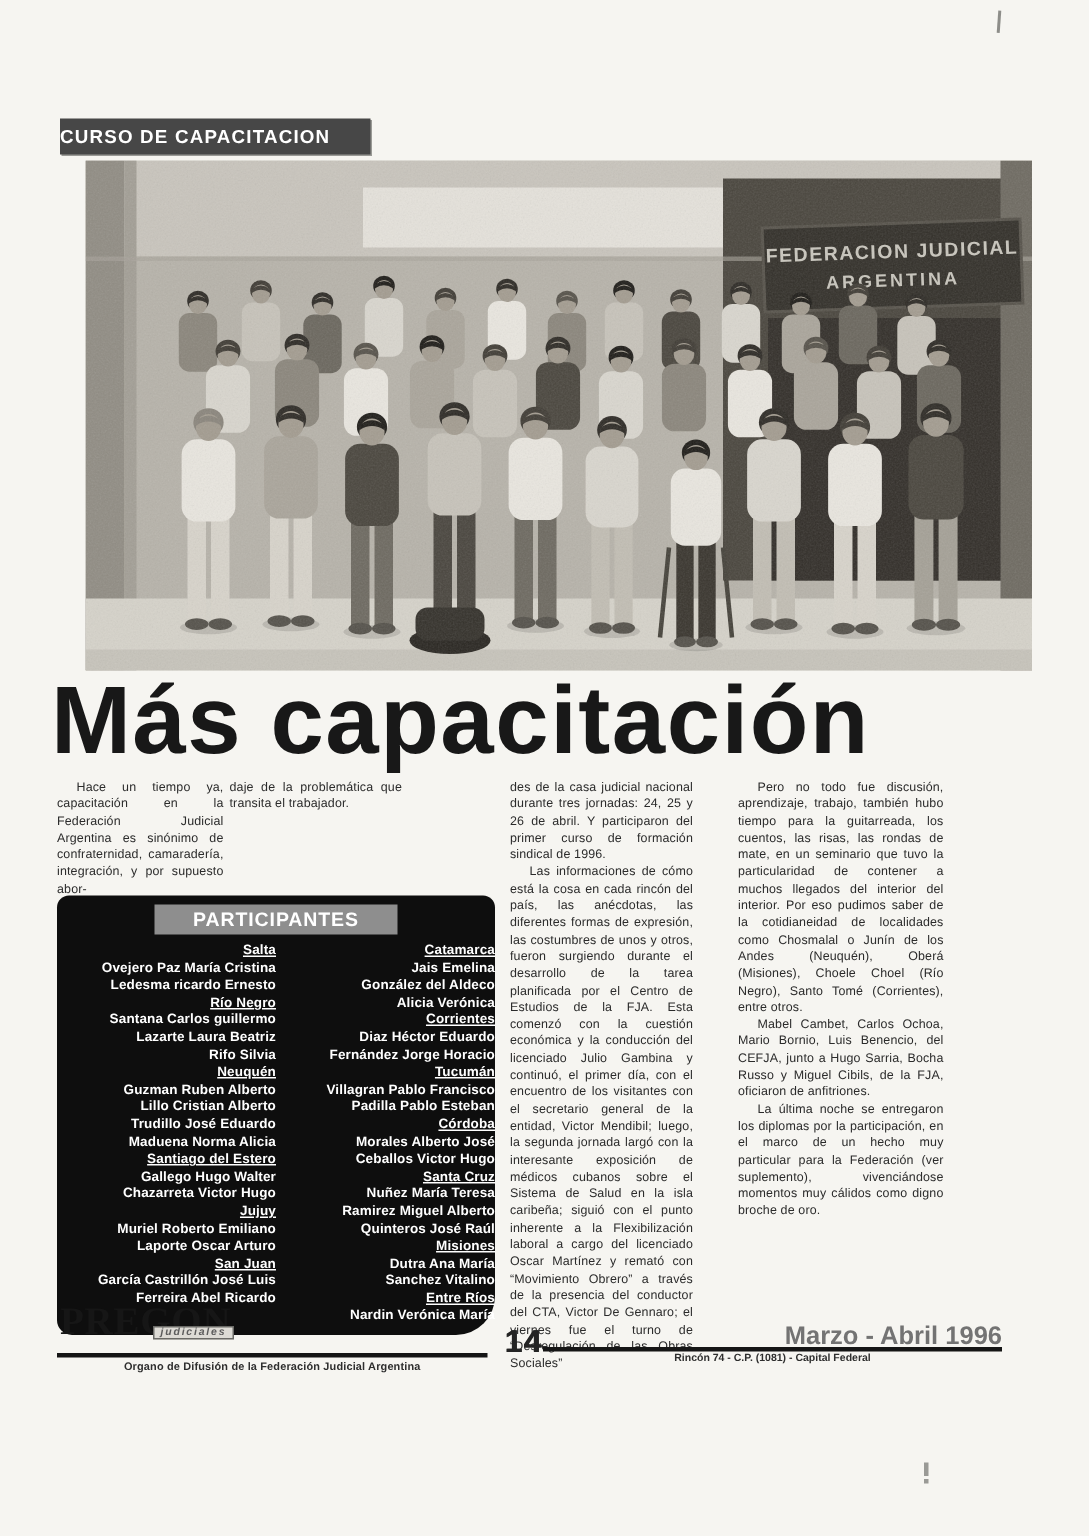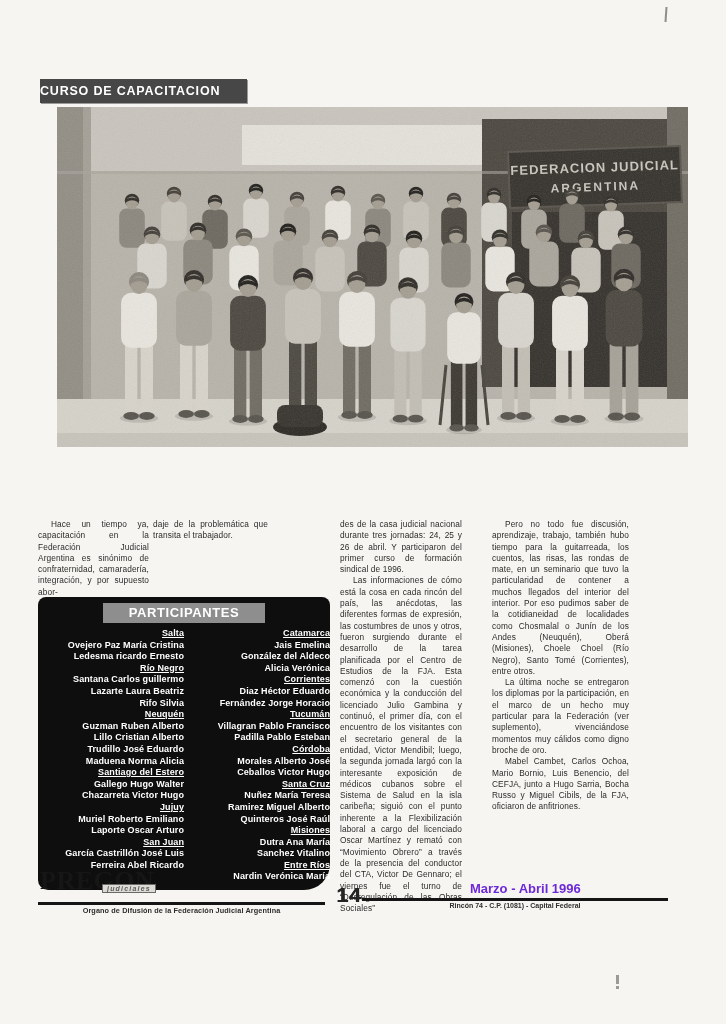--- a/index.html
+++ b/index.html
@@ -63,22 +63,22 @@
     position:absolute;left:62px;top:18px;
     font-size:7px;font-weight:bold;font-style:italic;letter-spacing:1.2px;
     color:#5c5c5c;background:#dddbd5;border:1px solid #6a6a66;padding:0 4px;
   }
   .rule-left{position:absolute;left:38px;top:902px;width:287px;height:2.5px;background:#151515;}
   .tagline{position:absolute;left:38px;top:906px;width:287px;text-align:center;
            font-size:7.3px;font-weight:bold;color:#2e2e2e;letter-spacing:.1px;}
   .page-num{position:absolute;left:328px;top:883px;width:42px;text-align:center;
             font-size:21px;font-weight:bold;color:#242424;letter-spacing:1px;
             text-shadow:.6px 0 0 #242424;}
-  .issue-date{position:absolute;left:470px;top:881px;width:198px;
-              font-size:13px;font-weight:bold;color:#6d28d9;}
+  .issue-date{position:absolute;left:470px;top:881px;width:198px;text-align:right;
+              font-size:17px;font-weight:bold;color:#737373;}
   .rule-right{position:absolute;left:362px;top:898px;width:306px;height:2.5px;background:#151515;}
   .address{position:absolute;left:362px;top:902px;width:306px;text-align:center;
            font-size:7px;font-weight:bold;color:#2e2e2e;}
   
   .mark-tr{position:absolute;left:665px;top:7px;width:2px;height:15px;background:#8d8d89;transform:rotate(4deg);}
   .mark-br{position:absolute;left:616px;top:975px;width:3px;height:9px;background:#9a9a96;}
   .mark-br::after{content:"";position:absolute;left:0;top:11px;width:3px;height:3px;background:#9a9a96;}
 </style>
 </head>
 <body>
@@ -387,35 +387,36 @@
 
       <g>
         <ellipse cx="243" cy="320" rx="27" ry="9" fill="#2a2722"></ellipse>
         <rect x="220" y="298" width="46" height="22" rx="8" fill="#35322c"></rect>
       </g>
 
       <rect x="0" y="0" width="631" height="340" filter="url(#grain)" opacity="0.16"></rect>
     </svg>
   </div>
 
+  <div class="headline">Más capacitación</div>
 
   <div class="col" id="col0">
       <p class="para indent">Hace un tiempo ya, capacitación en la Federación Judicial Argentina es sinónimo de confraternidad, camaradería, integración, y por supuesto abor-</p>
     </div>
   <div class="col" id="col1">
       <p class="para">daje de la problemática que transita el trabajador.</p>
     </div>
   <div class="col" id="col2">
       <p class="para">des de la casa judicial nacional durante tres jornadas: 24, 25 y 26 de abril. Y participaron del primer curso de formación sindical de 1996.</p>
       <p class="para indent">Las informaciones de cómo está la cosa en cada rincón del país, las anécdotas, las diferentes formas de expresión, las costumbres de unos y otros, fueron surgiendo durante el desarrollo de la tarea planificada por el Centro de Estudios de la FJA. Esta comenzó con la cuestión económica y la conducción del licenciado Julio Gambina y continuó, el primer día, con el encuentro de los visitantes con el secretario general de la entidad, Victor Mendibil; luego, la segunda jornada largó con la interesante exposición de médicos cubanos sobre el Sistema de Salud en la isla caribeña; siguió con el punto inherente a la Flexibilización laboral a cargo del licenciado Oscar Martínez y remató con “Movimiento Obrero” a través de la presencia del conductor del CTA, Victor De Gennaro; el viernes fue el turno de “Desregulación de las Obras Sociales”</p>
     </div>
   <div class="col" id="col3">
       <p class="para indent">Pero no todo fue discusión, aprendizaje, trabajo, también hubo tiempo para la guitarreada, los cuentos, las risas, las rondas de mate, en un seminario que tuvo la particularidad de contener a muchos llegados del interior del interior. Por eso pudimos saber de la cotidianeidad de localidades como Chosmalal o Junín de los Andes (Neuquén), Oberá (Misiones), Choele Choel (Río Negro), Santo Tomé (Corrientes), entre otros.</p>
+      <p class="para indent">Mabel Cambet, Carlos Ochoa, Mario Bornio, Luis Benencio, del CEFJA, junto a Hugo Sarria, Bocha Russo y Miguel Cibils, de la FJA, oficiaron de anfitriones.</p>
       <p class="para indent">La última noche se entregaron los diplomas por la participación, en el marco de un hecho muy particular para la Federación (ver suplemento), vivenciándose momentos muy cálidos como digno broche de oro.</p>
-      <p class="para indent">Mabel Cambet, Carlos Ochoa, Mario Bornio, Luis Benencio, del CEFJA, junto a Hugo Sarria, Bocha Russo y Miguel Cibils, de la FJA, oficiaron de anfitriones.</p>
     </div>
 
   <div class="pbox">
     <div class="pbox-title-wrap">
       <span class="pbox-title">PARTICIPANTES</span>
     </div>
     <div class="pcols">
       <div class="pcol" id="participants-col-left">
           <div class="prov">Salta</div>
           <div class="pname">Ovejero Paz María Cristina</div>

